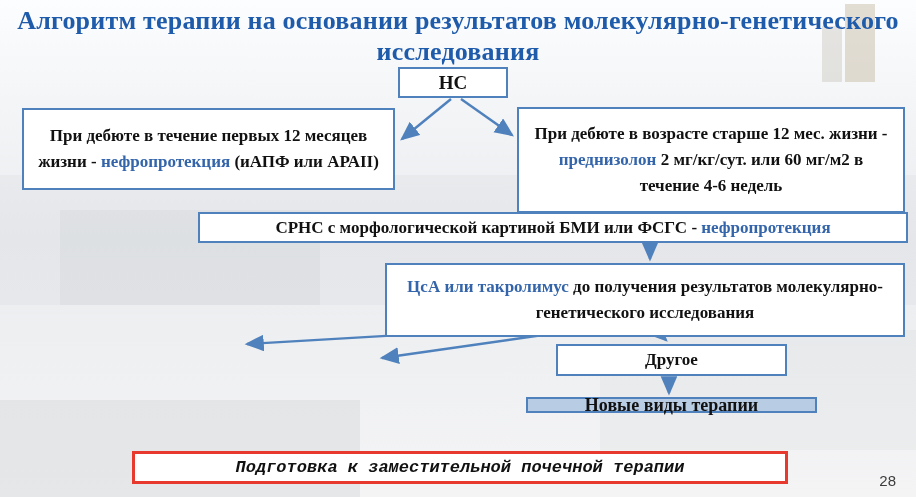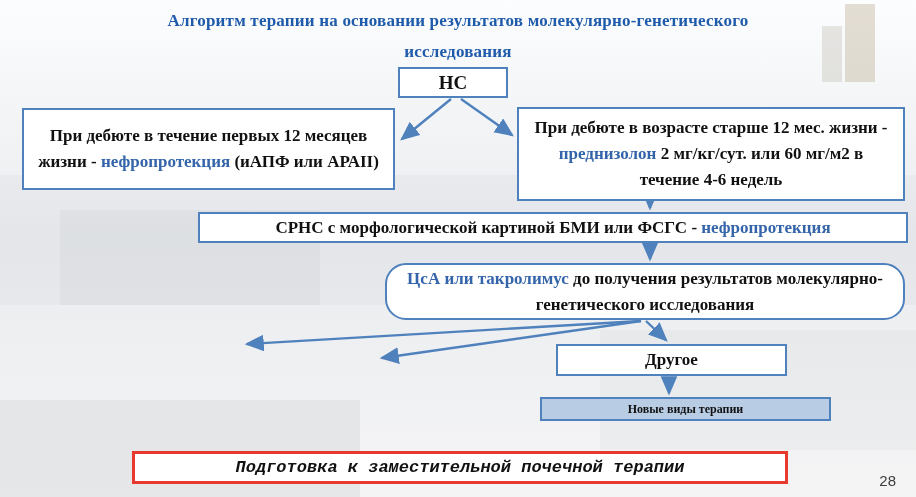--- a/index.html
+++ b/index.html
@@ -16,43 +16,43 @@
   .bg-band{left:0;top:175px;width:916px;height:130px;background:#9aa0a8;opacity:.07;}
   .bg-tower{left:845px;top:4px;width:30px;height:78px;background:#b5a385;opacity:.35;}
   .bg-tower2{left:822px;top:26px;width:20px;height:56px;background:#a8a090;opacity:.25;}
   .bg-bldg1{left:60px;top:210px;width:260px;height:95px;background:#8d949e;opacity:.08;}
   .bg-bldg2{left:600px;top:330px;width:316px;height:120px;background:#9aa0a8;opacity:.08;}
   .bg-road{left:0;top:400px;width:360px;height:97px;background:#c6c9cc;opacity:.30;}
 
   .title{
     position:absolute;left:0;top:5px;width:916px;
     text-align:center;color:#1f5bab;font-weight:bold;
-    font-size:17px;line-height:31px;letter-spacing:.2px;
+    font-size:26px;line-height:31px;letter-spacing:.2px;
   }
 
   .box{
     position:absolute;box-sizing:border-box;
     background:#ffffff;border:2px solid #4f81bd;
     display:flex;flex-direction:column;justify-content:center;
     text-align:center;color:#111111;font-weight:bold;
     font-size:17px;line-height:26px;
     padding:2px 14px;z-index:2;
   }
   .hl{color:#3465aa;}
   .it{font-style:italic;}
 
   .b-ns{left:398px;top:67px;width:110px;height:31px;font-size:19px;}
   .b-early{left:22px;top:108px;width:373px;height:82px;}
-  .b-late{left:517px;top:107px;width:388px;height:94px;}
+  .b-late{left:517px;top:107px;width:388px;height:106px;}
   .b-srns{left:198px;top:212px;width:710px;height:31px;}
-  .b-cni{left:385px;top:263px;width:520px;height:57px;border-radius:21px;}
+  .b-cni{left:385px;top:263px;width:520px;height:74px;}
   .b-coq{left:10px;top:305px;width:230px;height:84px;}
   .b-cubn{left:252px;top:362px;width:245px;height:56px;}
   .b-other{left:556px;top:344px;width:231px;height:32px;}
-  .b-new{left:540px;top:397px;width:291px;height:24px;background:#b8cce4;font-size:12px;}
+  .b-new{left:526px;top:397px;width:291px;height:16px;background:#b8cce4;font-size:18px;}
   .b-rrt{left:132px;top:451px;width:656px;height:33px;border:3px solid #e8392e;font-style:italic;font-family:Liberation Mono, monospace;}
 
   .arrows{position:absolute;left:0;top:0;width:916px;height:497px;z-index:1;pointer-events:none;}
 
   .page-num{
     position:absolute;right:20px;bottom:8px;
     font-family:"Liberation Sans","DejaVu Sans",sans-serif;
     font-size:15px;color:#3c3c3c;z-index:3;
   }
 </style>

